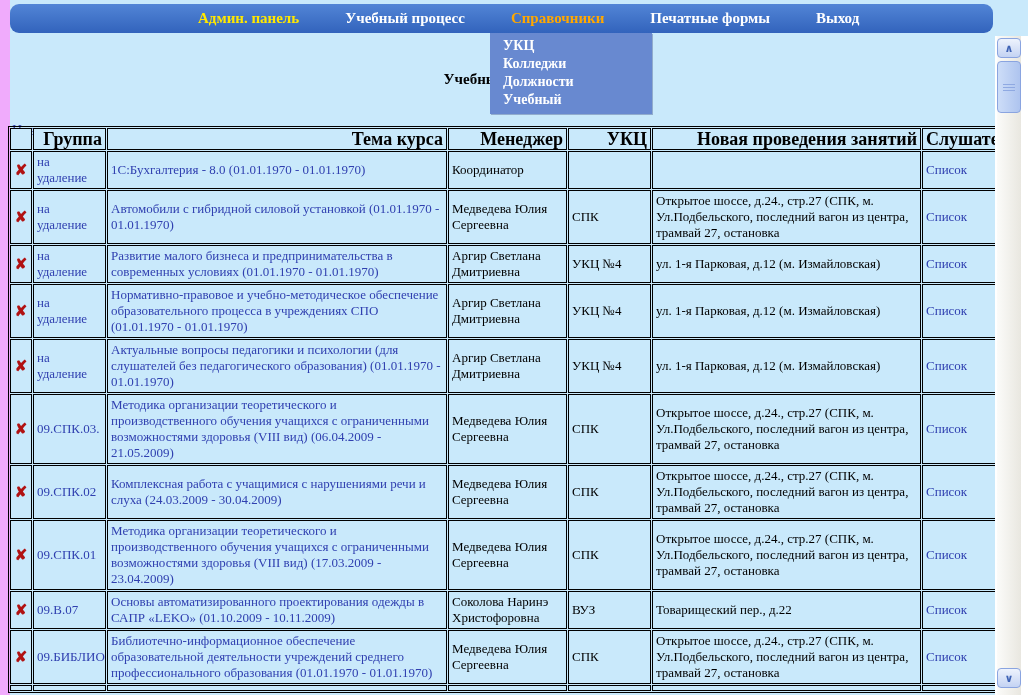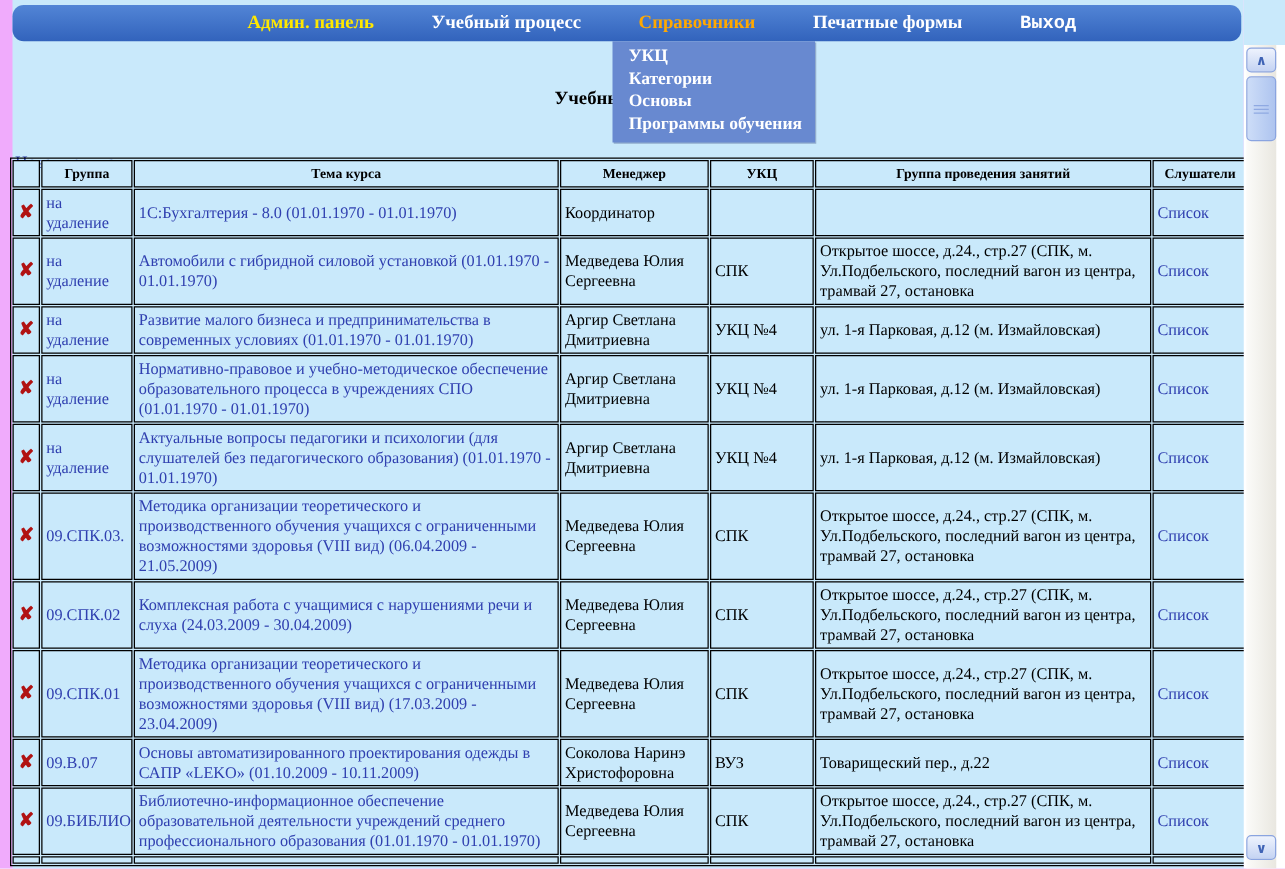--- a/index.html
+++ b/index.html
@@ -21,21 +21,21 @@
   .page-title{position:absolute;left:0;top:71px;width:983px;text-align:center;
     font-weight:bold;font-size:15px;color:#000;}
   .new-group{position:absolute;left:-8px;top:107px;font-size:14px;color:var(--link);
     cursor:pointer;text-decoration:none;padding-left:10px;margin-top:16px;}
   
   table.grid{position:absolute;left:-2px;top:126px;margin-left:0;border-collapse:separate;
     border-spacing:1px;border:1px solid var(--border);table-layout:fixed;width:982px;
     font-size:13px;line-height:16px;}
   table.grid th,table.grid td{border:1px solid var(--border);background:var(--page-bg);
     padding:2px 3px;vertical-align:middle;overflow:hidden;}
-  table.grid th{font-weight:bold;text-align:center;color:#000;font-size:11px;}
+  table.grid th{font-weight:bold;text-align:right;color:#000;font-size:18px;}
   td.c-del{text-align:center;padding:0 1px;}
   .xmark{color:var(--delete-x);font-weight:bold;font-size:15px;cursor:pointer;}
   a.lnk{color:var(--link);text-decoration:none;cursor:pointer;display:block;}
   td.c-mgr,td.c-type,td.c-addr{color:#000;}
   
   .dropdown{position:absolute;left:490px;top:33px;width:162px;z-index:50;
     background:var(--dropdown);padding:4px 0 5px 0;box-shadow:1px 1px 0 rgba(40,60,120,.35);}
   .dd-item{display:block;color:#fff;font-weight:bold;font-size:14px;line-height:18px;
     padding-left:13px;cursor:pointer;white-space:nowrap;}
   
@@ -57,21 +57,21 @@
 <body>
 
 <div class="stage">
   <div class="content">
 
     <div class="navbar" id="navbar">
         <span class="nav-item" style="color: rgb(255, 232, 0);">Админ. панель</span>
         <span class="nav-item" style="color: rgb(255, 255, 255);">Учебный процесс</span>
         <span class="nav-item" style="color: rgb(255, 168, 0);">Справочники</span>
         <span class="nav-item" style="color: rgb(255, 255, 255);">Печатные формы</span>
-        <span class="nav-item" style="color: rgb(255, 255, 255); font-family: Liberation Mono, monospace;">Выход</span>
+        <span class="nav-item" style="color: rgb(255, 255, 255);">Выход</span>
       </div>
 
     <div class="page-title">Учебные группы</div>
 
     <a class="new-group">Новая группа</a>
 
     <table class="grid">
       <colgroup>
         <col style="width:22px">
           <col style="width:73px">
@@ -81,21 +81,21 @@
           <col style="width:269px">
           <col style="width:76px">
       </colgroup>
       <thead>
         <tr>
           <th></th>
           <th>Группа</th>
           <th>Тема курса</th>
           <th>Менеджер</th>
           <th>УКЦ</th>
-          <th>Группа проведения занятий</th>
+          <th>Новая проведения занятий</th>
           <th>Слушатели</th>
         </tr>
       </thead>
       <tbody id="grid-body">
           <tr>
     <td class="c-del"><span class="xmark">✘</span></td>
     <td class="c-group">
               <a class="lnk">на удаление</a>
             </td>
     <td class="c-theme">
@@ -257,23 +257,23 @@
     <td class="c-list">
               <a class="lnk"></a>
             </td>
   </tr>
         </tbody>
     </table>
   </div>
 
   <div class="dropdown" id="dropdown">
       <a class="dd-item">УКЦ</a>
-      <a class="dd-item">Категории</a>
-      <a class="dd-item">Основы</a>
-      <a class="dd-item">Программы обучения</a>
+      <a class="dd-item">Колледжи</a>
+      <a class="dd-item">Должности</a>
+      <a class="dd-item">Учебный</a>
     </div>
 
   <div class="scrollcol">
     <div class="scroll-cap"></div>
     <div class="scroll-track"></div>
     <div class="scroll-btn btn-up">
       <span>∧</span>
     </div>
     <div class="scroll-thumb">
         <i></i>

